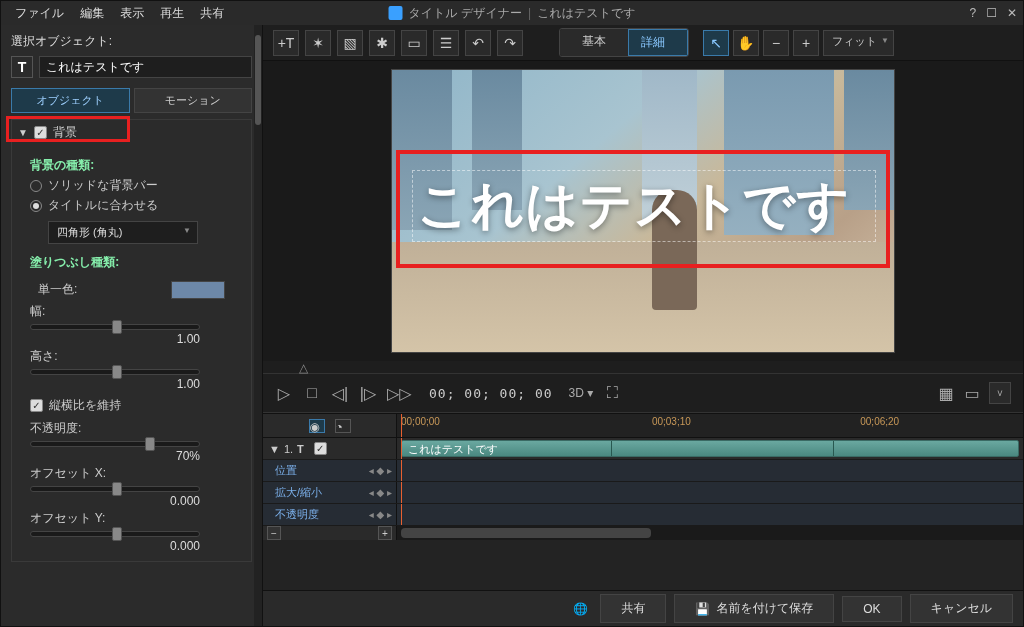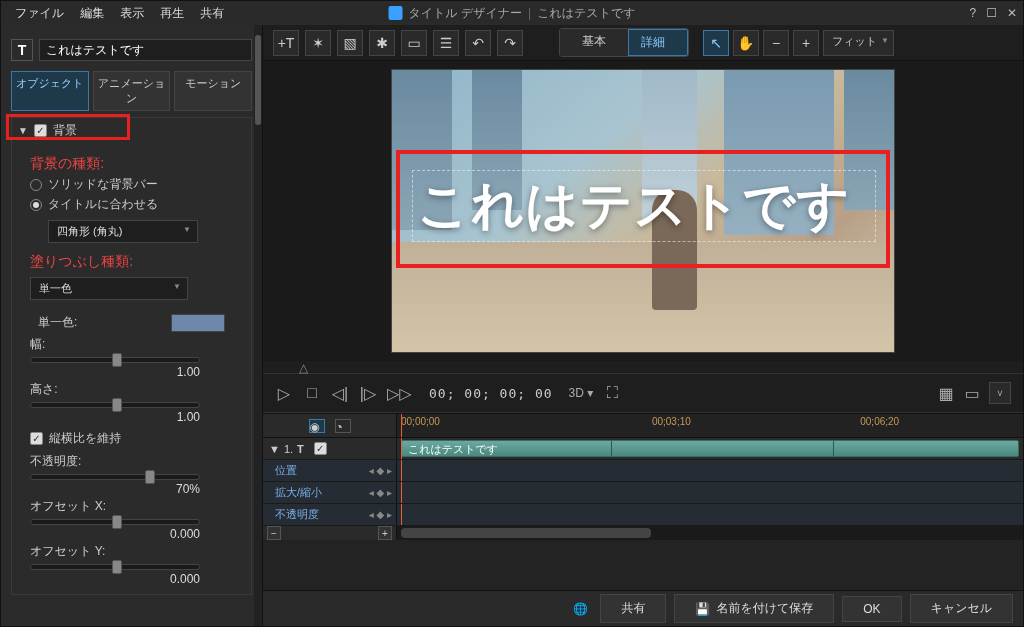--- a/index.html
+++ b/index.html
@@ -27,21 +27,21 @@
   .tabrow { display: flex; gap: 4px; margin-bottom: 6px; }
   .tabbtn { flex: 1; background: #333; border: 1px solid #444; color: #ccc; text-align: center; padding: 4px 0; font-size: 11px; cursor: pointer; }
   .tabbtn.active { background: #1e3a4a; border-color: #3a7aaa; color: #9ed0ff; }
 
   .panel { border: 1px solid #3a3a3a; padding: 0; margin-bottom: 6px; position: relative; }
   .panel-head { display: flex; align-items: center; gap: 6px; padding: 4px 6px; background: #2b2b2b; }
   .panel-head .chev { color: #ccc; font-size: 10px; }
   .chk { width: 13px; height: 13px; border: 1px solid #888; background: #ddd; display: inline-flex; align-items: center; justify-content: center; font-size: 10px; color: #333; border-radius: 2px; }
   .red-box1 { border: 3px solid #e82020; position: absolute; left: -6px; top: -4px; width: 124px; height: 26px; pointer-events: none; }
   .panel-body { padding: 6px 8px 6px 18px; }
-  .field-label { color: #ef4444; font-size: 14px; margin: 6px 0 2px; }
+  .field-label { color: #86efac; font-size: 12px; margin: 6px 0 2px; font-weight: bold; }
   .radio-row { display: flex; align-items: center; gap: 6px; margin: 3px 0; color: #ccc; font-size: 12px; }
   .radio { width: 12px; height: 12px; border: 1px solid #888; border-radius: 50%; display: inline-flex; align-items: center; justify-content: center; }
   .radio.on::after { content: ""; width: 6px; height: 6px; border-radius: 50%; background: #ddd; }
   .select { background: #1e1e1e; border: 1px solid #444; color: #ddd; padding: 3px 18px 3px 8px; width: 150px; font-size: 11px; position: relative; margin: 4px 0 4px 18px; display: inline-block; }
   .select::after { content: "▼"; position: absolute; right: 6px; top: 4px; font-size: 8px; color: #888; }
   .select.wide { width: 158px; margin-left: 0; }
   .swatch { width: 54px; height: 18px; background: #6d88a8; border: 1px solid #444; display: inline-block; vertical-align: middle; margin-left: 90px; }
   .slider-row { margin: 2px 0 2px 0; }
   .slider-track { height: 6px; background: #1a1a1a; border: 1px solid #444; border-radius: 3px; position: relative; margin: 4px 0; width: 170px; }
   .slider-thumb { width: 10px; height: 14px; background: #888; border: 1px solid #555; position: absolute; top: -5px; border-radius: 2px; }
@@ -137,27 +137,27 @@
     <div class="win-controls">
       <span>?</span>
       <span>☐</span>
       <span>✕</span>
     </div>
   </div>
 
   <div class="content">
 
     <div class="sidebar" style="position:relative;">
+      <label class="small">選択オブジェクト:</label>
       <div class="obj-name">
         <div class="t-icon">T</div>
         <input value="これはテストです" style="">
       </div>
       <div class="tabrow">
         <div class="tabbtn active">オブジェクト</div>
-        <div class="tabbtn">アニメーション</div>
         <div class="tabbtn">モーション</div>
       </div>
 
       <div class="panel">
         <div class="red-box1"></div>
         <div class="panel-head">
           <span class="chev">▼</span>
           <span class="chk">✓</span>
           <span>背景</span>
         </div>
@@ -167,21 +167,20 @@
             <span class="radio"></span>
             <span>ソリッドな背景バー</span>
           </div>
           <div class="radio-row">
             <span class="radio on"></span>
             <span>タイトルに合わせる</span>
           </div>
           <div class="select">四角形 (角丸)</div>
 
           <div class="field-label">塗りつぶし種類:</div>
-          <div class="select wide">単一色</div>
 
           <div style="margin:10px 8px 4px;">
             <span>単一色:</span>
             <span class="swatch" title="#6d88a8"></span>
           </div>
 
           <div class="slider-row">
             <div>幅:</div>
             <div class="slider-track">
                 <div class="slider-thumb" style="left:48%;"></div>

